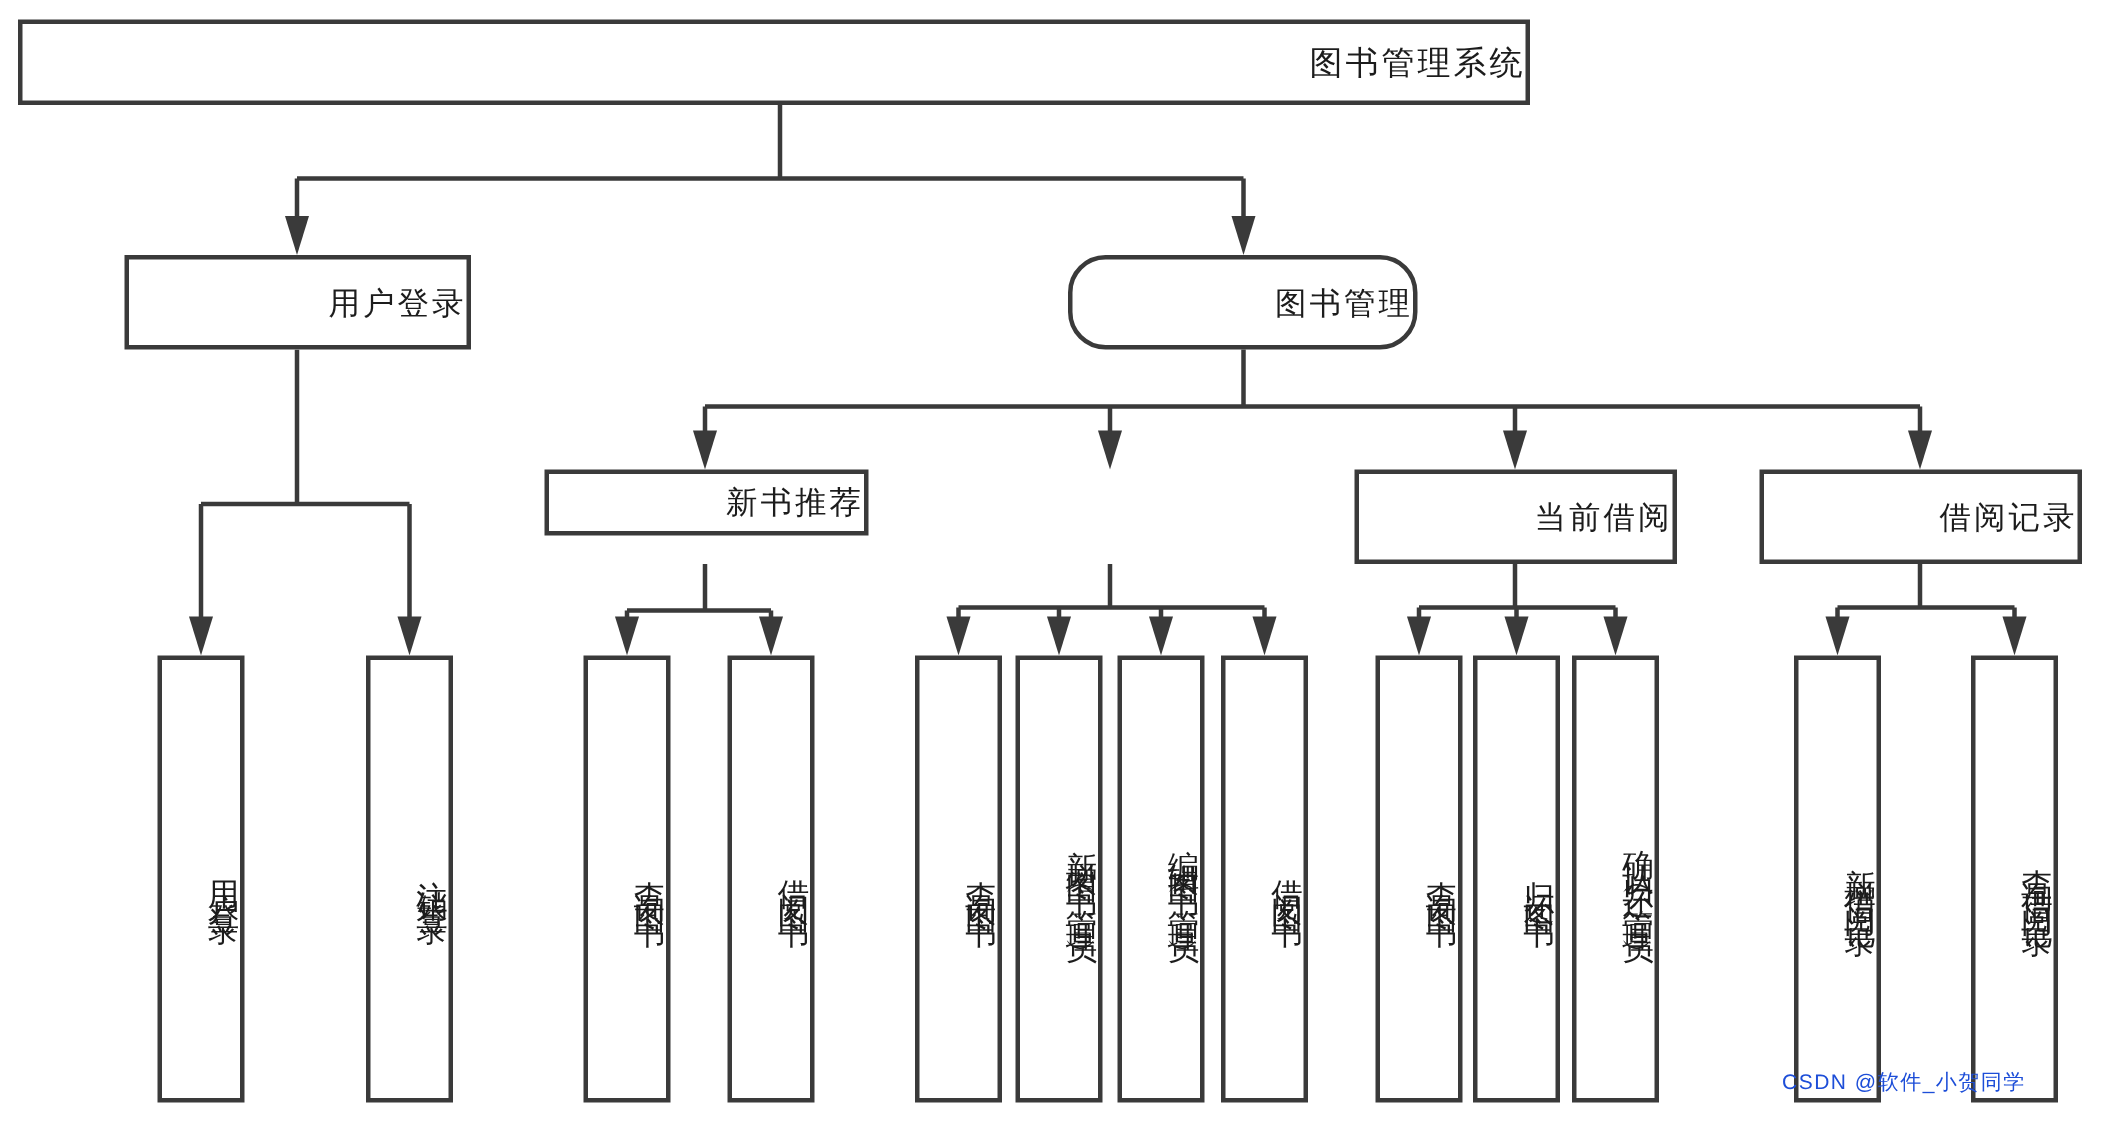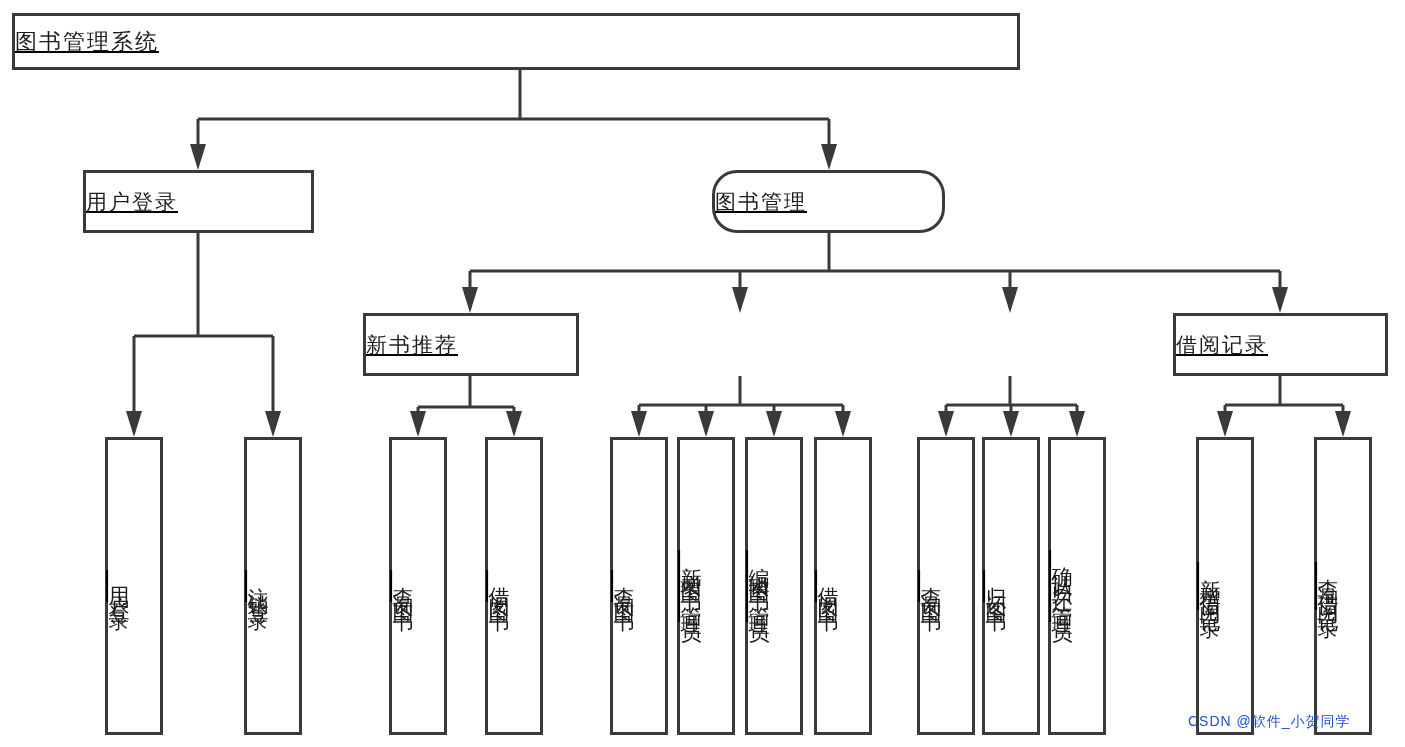--- a/index.html
+++ b/index.html
@@ -11,23 +11,22 @@
     overflow:hidden;
   }
   #connectors{position:absolute;left:0;top:0;width:1405px;height:747px;}
   .box{
     position:absolute;
     box-sizing:border-box;
     background:#fff;
     border:3px solid #3a3a3a;
     display:flex;
     align-items:center;
-    justify-content:flex-start;
+    justify-content:flex-end;
     z-index:2;
-    text-decoration:underline;
   }
   .hlabel{
     font-size:21px;
     color:#1c1c1c;
     letter-spacing:2px;
     white-space:nowrap;
   }
   .root-label{font-size:22px;}
   .leaf{width:58px;top:437px;height:298px;}
   .vtext{
@@ -109,22 +108,25 @@
     <span class="hlabel root-label">图书管理系统</span>
   </div>
 
   <div class="box" style="left:83px;top:170px;width:231px;height:63px;">
     <span class="hlabel">用户登录</span>
   </div>
   <div class="box" style="left:712px;top:170px;width:233px;height:63px;border-radius:25px;">
     <span class="hlabel">图书管理</span>
   </div>
 
-  <div class="box" style="left:363px;top:313px;width:216px;height:63px;">
+  <div class="box" style="left:363px;top:313px;width:216px;height:44px;">
     <span class="hlabel">新书推荐</span>
+  </div>
+  <div class="box" style="left:903px;top:313px;width:215px;height:63px;">
+    <span class="hlabel">当前借阅</span>
   </div>
   <div class="box" style="left:1173px;top:313px;width:215px;height:63px;">
     <span class="hlabel">借阅记录</span>
   </div>
 
   <div class="box leaf" style="left:105px;">
     <span class="vtext">用户登录</span>
   </div>
   <div class="box leaf" style="left:244px;">
     <span class="vtext">注销登录</span>

